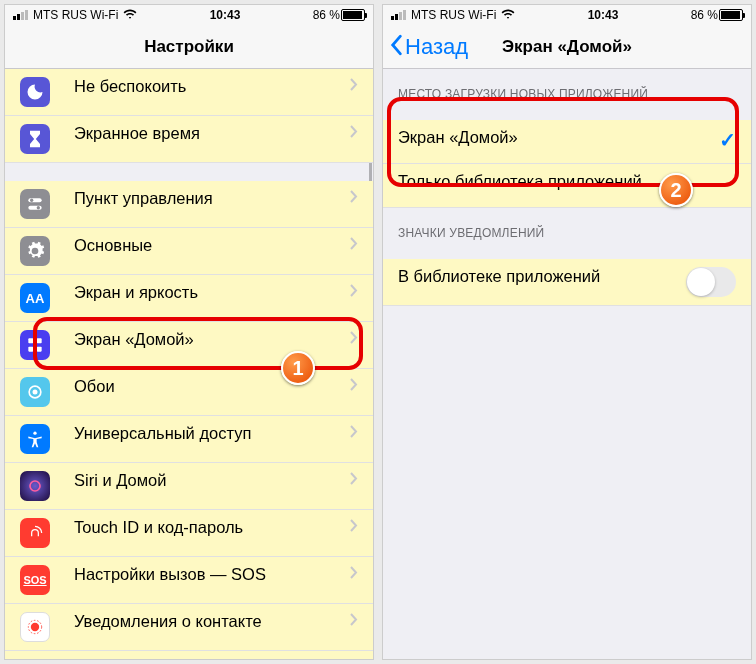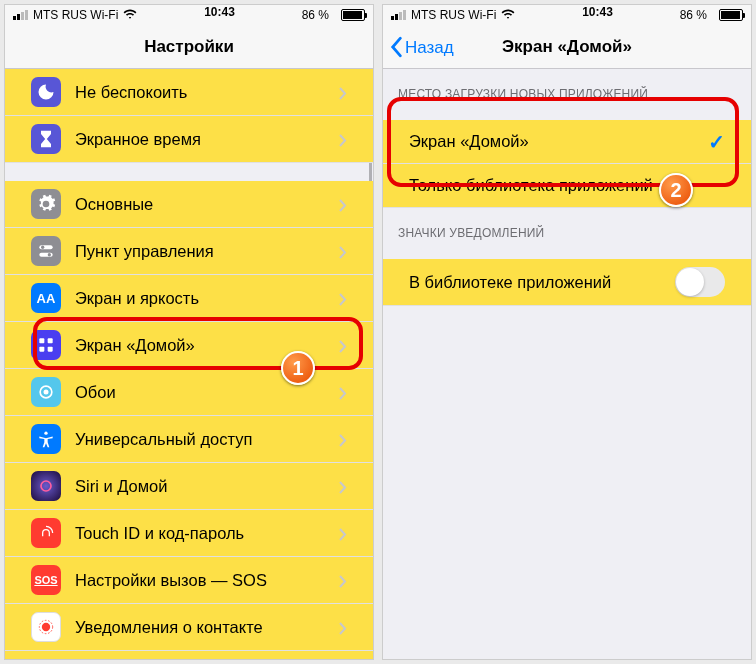--- a/index.html
+++ b/index.html
@@ -17,27 +17,28 @@
   width: 370px;
   height: 656px;
   overflow: hidden;
   position: relative;
   border: 1px solid #ccc;
 }
 .status-bar {
   height: 20px;
   background: #f7f7f7;
   display: flex;
+  align-items: center;
   justify-content: space-between;
   padding: 0 8px;
   font-size: 12px;
   color: #000;
 }
 .status-left { display: flex; align-items: center; gap: 5px; }
-.status-right { display: flex; align-items: center; gap: 12px; }
+.status-right { display: flex; align-items: center; gap: 1px; }
 .signal-bars { display: inline-flex; align-items: flex-end; gap: 1px; }
 .signal-bars span { width: 3px; background: #000; display: inline-block; }
 .signal-bars span:nth-child(1){height:4px;}
 .signal-bars span:nth-child(2){height:6px;}
 .signal-bars span:nth-child(3){height:8px;background:#bbb;}
 .signal-bars span:nth-child(4){height:10px;background:#bbb;}
 .wifi-icon svg { width: 14px; height: 14px; }
 .battery-icon {
   width: 24px; height: 12px; border:1px solid #000; border-radius:2px;
   position:relative; display:inline-block;
@@ -51,45 +52,44 @@
   height: 44px;
   background: #f7f7f7;
   border-bottom: 1px solid #c8c7cc;
   display: flex;
   align-items: center;
   justify-content: center;
   position: relative;
 }
 .nav-title { font-weight: 700; font-size: 17px; }
 .nav-back {
-  position: absolute; left: 6px; display: flex; align-items: flex-end;
-  color: #007aff; font-size: 17px;
+  position: absolute; left: 6px; display: flex; align-items: flex-start;
+  color: #007aff; font-size: 22px;
 }
 .nav-back svg { width: 14px; height: 22px; margin-right: 2px; }
 .list { background: #efeff4; }
 .section-gap { height: 18px; }
 .section-header {
   padding: 18px 15px 19px;
   font-size: 12px;
   color: #6d6d72;
   letter-spacing: 0.2px;
 }
 .row {
-  background: #fde047;
+  background: #fef9c3;
   display: flex;
-  align-items: center;
-  padding: 8px 26px;
+  padding: 8px 15px;
   min-height: 44px;
   border-bottom: 0.5px solid #e0e0e2;
   position: relative;
 }
 .row:first-of-type { border-top: 0.5px solid #e0e0e2; }
 .row-icon {
   width: 30px; height: 30px; border-radius: 7px;
-  margin-right: 14px; display:flex; align-items:center; justify-content:center;
+  margin-right: 24px; display:flex; align-items:center; justify-content:center;
   flex-shrink:0;
 }
 .row-label { font-size: 16.5px; flex: 1; color:#000;}
 .chevron {
   width: 8px; height: 13px; flex-shrink:0;
 }
 .chevron svg { width:100%; height:100%; }
 .scroll-indicator{
   position:absolute; right:1px; top:70px; width:3px; height:140px;
   background:#b0b0b4; border-radius:2px;
@@ -177,39 +177,39 @@
       <span class="chevron"><svg viewBox="0 0 8 13">
             <path d="M1 1l5 5.5L1 12" stroke="#c7c7cc" stroke-width="2" fill="none"></path>
           </svg></span>
     </div>
 
     <div class="section-gap"></div>
 
     <div class="row">
       <div class="row-icon" style="background:#8e8e93;">
         <svg class="icon-svg" viewBox="0 0 24 24">
-            <path d="M12 8a4 4 0 100 8 4 4 0 000-8zm9 4l2 1-1 3-2-1a8 8 0 01-2 2l1 2-3 1-1-2a8 8 0 01-3 0l-1 2-3-1 1-2a8 8 0 01-2-2l-2 1-1-3 2-1a8 8 0 010-3l-2-1 1-3 2 1a8 8 0 012-2l-1-2 3-1 1 2a8 8 0 013 0l1-2 3 1-1 2a8 8 0 012 2l2-1 1 3-2 1a8 8 0 010 3z"></path>
-          </svg>
-      </div>
-      <span class="row-label">Основные</span>
-      <span class="chevron"><svg viewBox="0 0 8 13">
-            <path d="M1 1l5 5.5L1 12" stroke="#c7c7cc" stroke-width="2" fill="none"></path>
-          </svg></span>
-    </div>
-
-    <div class="row">
-      <div class="row-icon" style="background:#8e8e93;">
-        <svg class="icon-svg" viewBox="0 0 24 24">
             <rect x="4" y="5" width="16" height="5" rx="2.5"></rect>
             <rect x="4" y="14" width="16" height="5" rx="2.5"></rect>
             <circle cx="8" cy="7.5" r="2" fill="#8e8e93"></circle>
             <circle cx="16" cy="16.5" r="2" fill="#8e8e93"></circle>
           </svg>
       </div>
       <span class="row-label">Пункт управления</span>
+      <span class="chevron"><svg viewBox="0 0 8 13">
+            <path d="M1 1l5 5.5L1 12" stroke="#c7c7cc" stroke-width="2" fill="none"></path>
+          </svg></span>
+    </div>
+
+    <div class="row">
+      <div class="row-icon" style="background:#8e8e93;">
+        <svg class="icon-svg" viewBox="0 0 24 24">
+            <path d="M12 8a4 4 0 100 8 4 4 0 000-8zm9 4l2 1-1 3-2-1a8 8 0 01-2 2l1 2-3 1-1-2a8 8 0 01-3 0l-1 2-3-1 1-2a8 8 0 01-2-2l-2 1-1-3 2-1a8 8 0 010-3l-2-1 1-3 2 1a8 8 0 012-2l-1-2 3-1 1 2a8 8 0 013 0l1-2 3 1-1 2a8 8 0 012 2l2-1 1 3-2 1a8 8 0 010 3z"></path>
+          </svg>
+      </div>
+      <span class="row-label">Основные</span>
       <span class="chevron"><svg viewBox="0 0 8 13">
             <path d="M1 1l5 5.5L1 12" stroke="#c7c7cc" stroke-width="2" fill="none"></path>
           </svg></span>
     </div>
 
     <div class="row">
       <div class="row-icon" style="background:#007aff;color:#fff;font-weight:700;font-size:13px;">AA</div>
       <span class="row-label">Экран и яркость</span>
       <span class="chevron"><svg viewBox="0 0 8 13">
             <path d="M1 1l5 5.5L1 12" stroke="#c7c7cc" stroke-width="2" fill="none"></path>

